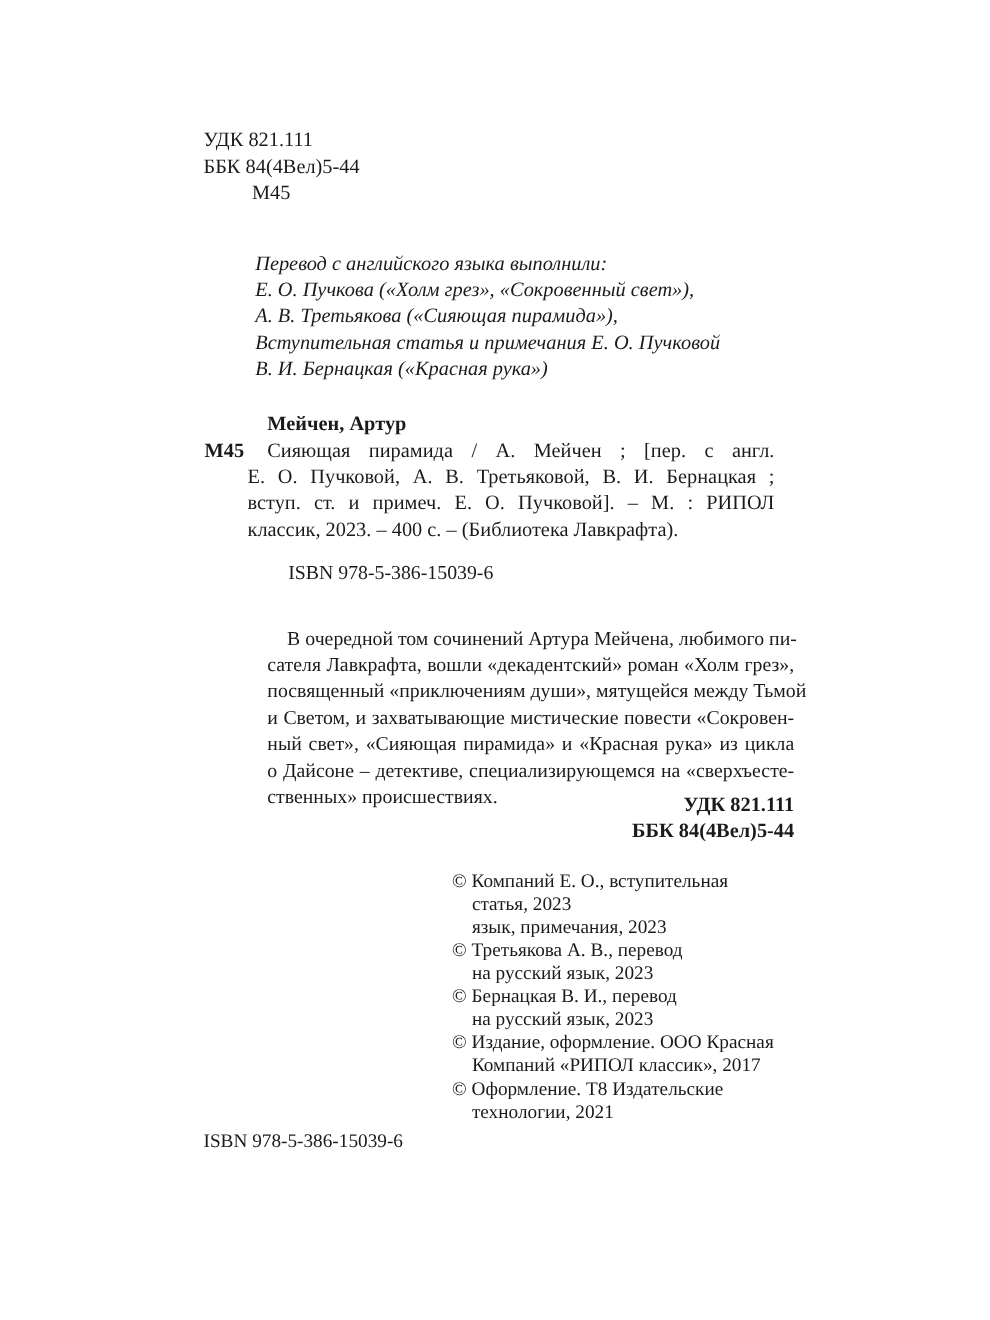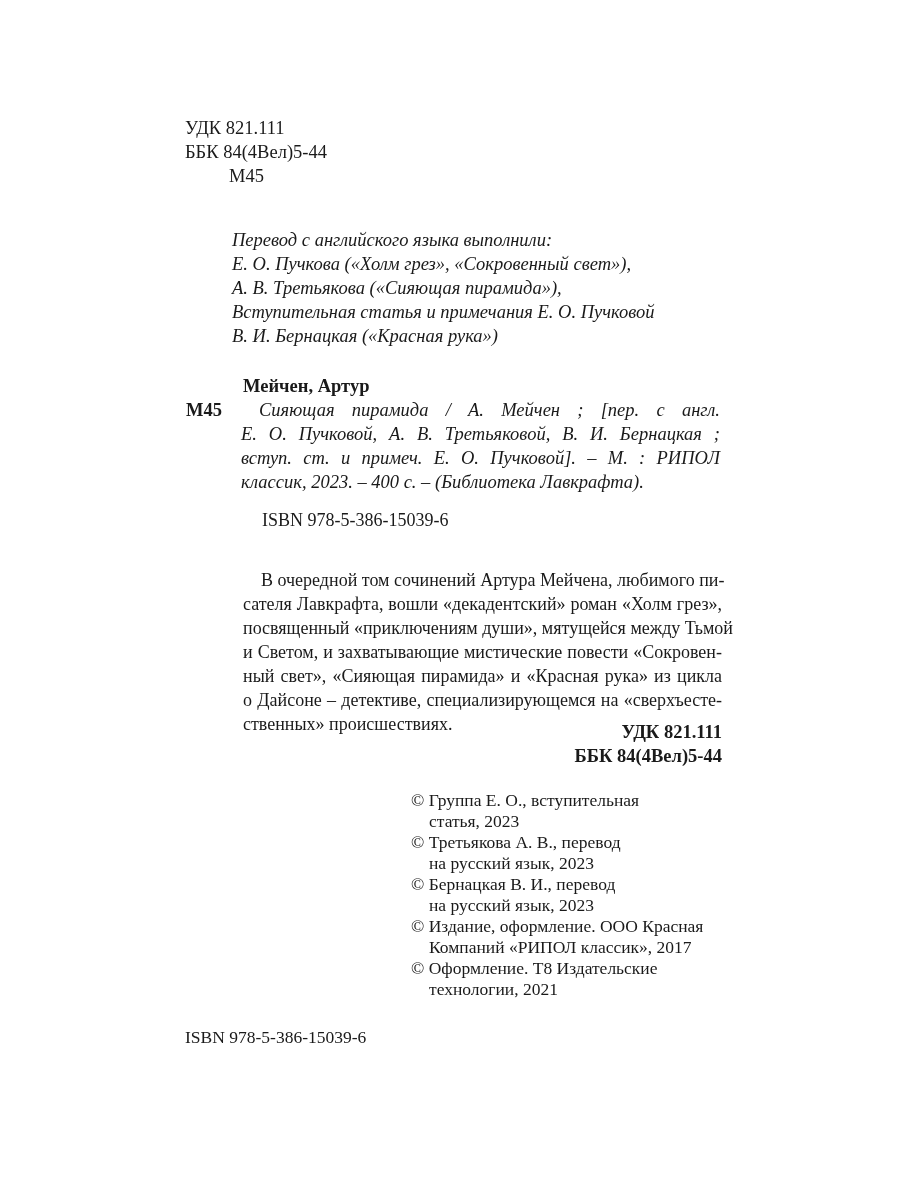--- a/index.html
+++ b/index.html
@@ -12,21 +12,21 @@
 
   #udk-top { left: 185px; top: 116px; }
   #udk-top .row { height: 24px; }
   #udk-top .m45 { padding-left: 44px; }
 
   #translators { left: 232px; top: 228px; width: 456px; text-align: left; }
   #translators div { height: 24px; }
 
   #author { left: 243px; top: 374px; }
   #code-m45 { left: 186px; top: 398px; }
-  #biblio { left: 241px; top: 398px; width: 479px; font-style: italic; }
+  #biblio { left: 225px; top: 398px; width: 479px; }
   #biblio div { height: 24px; text-align: justify; text-align-last: justify; white-space: nowrap; }
   #biblio div.last { text-align-last: left; }
   #biblio div.first { text-indent: 18px; }
 
   #isbn-mid { left: 262px; top: 510px; font-size: 18px; }
 
   #annot { left: 243px; top: 570px; width: 479px; }
   #annot div { height: 24px; text-align: justify; text-align-last: justify; white-space: nowrap; font-size: 18px; }
   #annot div.first { text-indent: 18px; }
   #annot div.last { text-align-last: left; }
@@ -80,24 +80,25 @@
   <div class="last">ственных» происшествиях.</div>
 </div>
 
 <div id="udk-bottom" class="abs t18 bold">
   <div>УДК 821.111</div>
   <div>ББК 84(4Вел)5-44</div>
 </div>
 
 <div id="copyrights" class="abs">
   <div class="item">
-    <div class="line">© Группа Е. О., вступительная</div>
+    <div class="line">© Компаний Е. О., вступительная</div>
     <div class="line cont">статья, 2023</div>
   </div>
   <div class="item">
+    <div class="line cont">язык, примечания, 2023</div>
   </div>
   <div class="item">
     <div class="line">© Третьякова А. В., перевод</div>
     <div class="line cont">на русский язык, 2023</div>
   </div>
   <div class="item">
     <div class="line">© Бернацкая В. И., перевод</div>
     <div class="line cont">на русский язык, 2023</div>
   </div>
   <div class="item">

